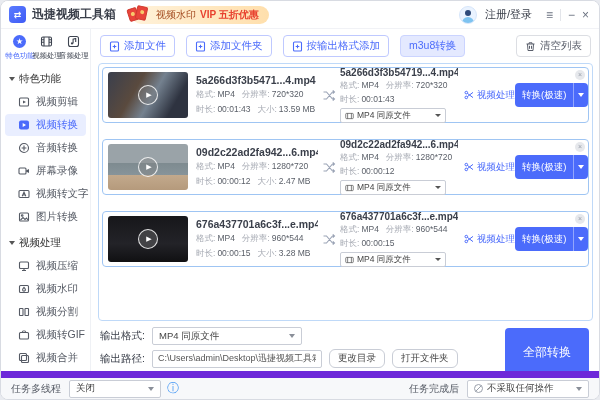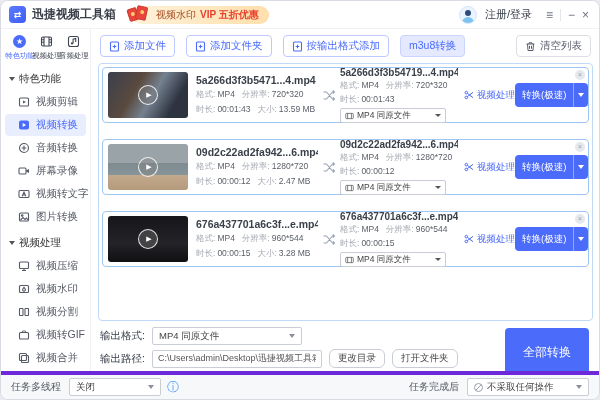--- a/index.html
+++ b/index.html
@@ -78,21 +78,21 @@
   .out-row{display:flex;align-items:center;margin-bottom:4px;}
   .out-label{font-size:10.5px;color:#3A3F4A;width:52px;flex-shrink:0;}
   .select{height:18px;border:1px solid #C9CDD6;border-radius:2px;background:#fff;display:flex;align-items:center;gap:4px;padding:0 6px;font-size:9.5px;color:#444;cursor:pointer;}
   .select .caret-sm{margin-left:auto;width:0;height:0;border-left:3.5px solid transparent;border-right:3.5px solid transparent;border-top:4px solid #8a8f99;}
   .out-fmt{width:150px;}
   .path-input{width:170px;height:18px;border:1px solid #C9CDD6;border-radius:2px;font-size:9px;color:#555;padding:0 5px;font-family:inherit;}
   .sm-btn{height:19px;border:1px solid #C9CDD6;border-radius:6px;background:#fff;font-size:9.5px;color:#444;padding:0 8px;margin-left:7px;cursor:pointer;white-space:nowrap;font-family:inherit;}
   .convert-all{position:absolute;right:10px;top:5px;width:84px;height:48px;background:#4B6BFB;border-radius:4px;color:#fff;font-size:12px;display:flex;align-items:center;justify-content:center;cursor:pointer;}
 
   
-  .statusbar{position:absolute;left:0;right:0;bottom:0;height:28px;background:#F7F8FA;border-top:4px solid #6d28d9;display:flex;align-items:center;padding:0 10px;font-size:10px;color:#555A64;}
+  .statusbar{position:absolute;left:0;right:0;bottom:0;height:28px;background:#F7F8FA;border-top:7px solid #6d28d9;display:flex;align-items:center;padding:0 10px;font-size:10px;color:#555A64;}
   .status-select{height:18px;background:#fff;margin-left:8px;}
   .st-multithread{width:92px;}
   .st-after{width:122px;}
   .info-ic{margin-left:6px;color:#4B9BF5;font-size:12px;cursor:pointer;}
   .st-right{margin-left:auto;display:flex;align-items:center;}
   .no-op-icon{width:9px;height:9px;border:1px solid #9aa0ab;border-radius:50%;background:linear-gradient(135deg,transparent 44%,#9aa0ab 44%,#9aa0ab 56%,transparent 56%);flex-shrink:0;}
   svg{display:block;}
 </style>
 </head>
 <body>

